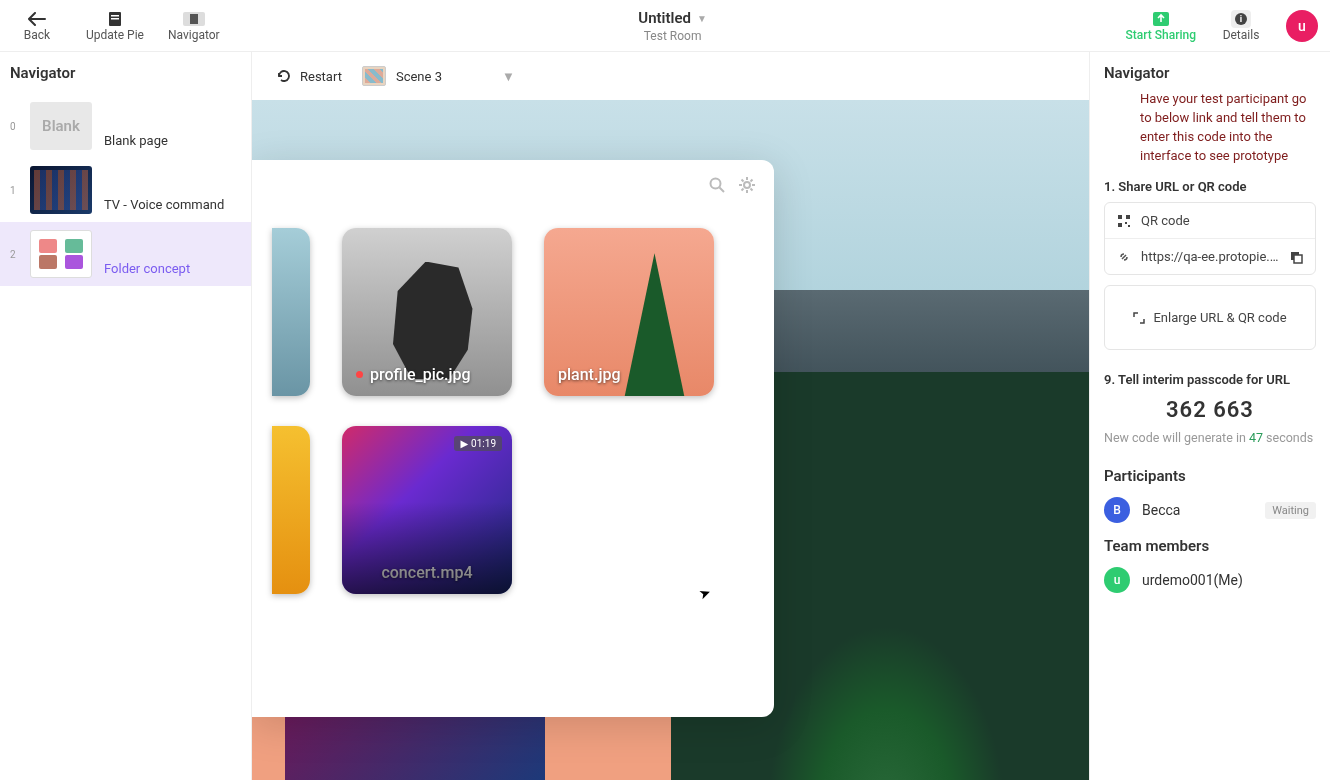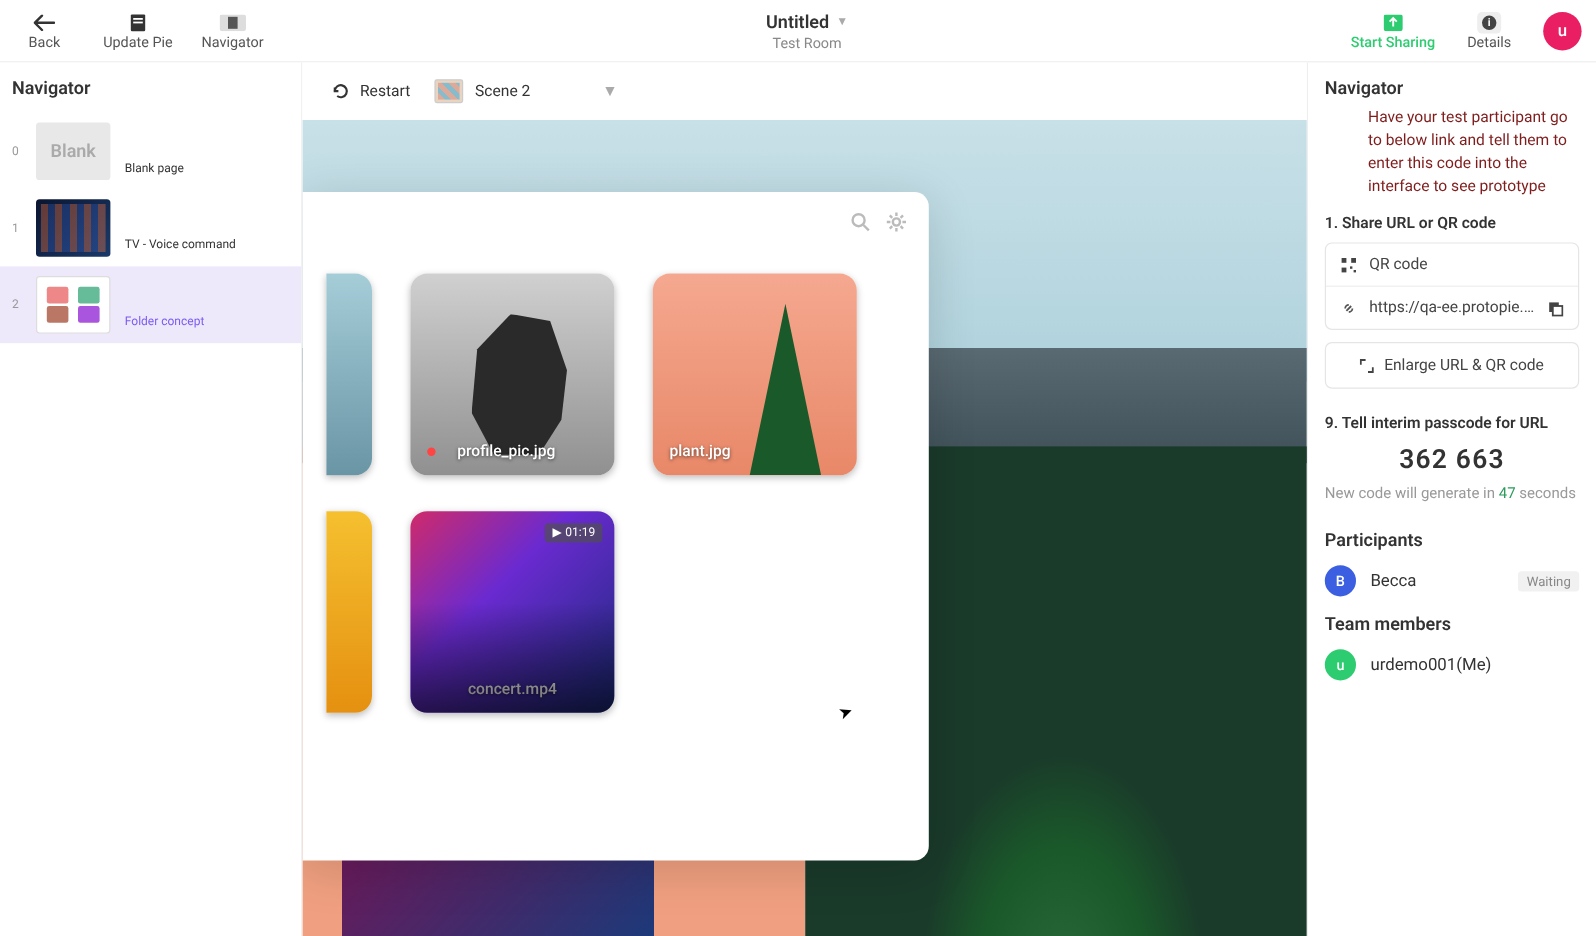--- a/index.html
+++ b/index.html
@@ -22,21 +22,21 @@
 .main { flex: 1; display: flex; overflow: hidden; }
 
 
 .nav-sidebar { width: 252px; border-right: 1px solid #eee; background: #fff; }
 .nav-title { font-size: 15px; font-weight: 600; padding: 12px 10px; color: #333; }
 .nav-item { display: flex; align-items: center; padding: 8px 10px; gap: 12px; cursor: pointer; }
 .nav-item.active { background: #eee8fb; }
 .nav-item.active .nav-label { color: #7b5cf0; font-weight: 400; }
 .nav-idx { font-size: 10px; color: #999; width: 8px; }
 .nav-thumb { width: 62px; height: 48px; border-radius: 3px; background: #ddd; display: flex; align-items: center; justify-content: center; }
-.nav-label { font-size: 10px; color: #333; flex: 1; margin-top: 28px; }
+.nav-label { font-size: 13px; color: #333; flex: 1; margin-top: 28px; }
 .thumb-blank { background: #e8e8e8; color: #aaa; font-size: 15px; font-weight: 600; }
 .thumb-tv { background: linear-gradient(135deg,#0a1530,#1a3a6a); position: relative; overflow: hidden; }
 .thumb-tv::before { content:''; position:absolute; inset:4px; background: repeating-linear-gradient(90deg, rgba(255,120,60,.6) 0 6px, rgba(60,100,200,.5) 6px 12px); opacity:.6; }
 .thumb-folder { background: #fff; border: 1px solid #ddd; position: relative; }
 .thumb-folder::before, .thumb-folder::after { content:''; position:absolute; width:18px; height:14px; border-radius:2px; }
 .thumb-folder::before { left:8px; top:8px; background:#e88; }
 .thumb-folder::after { right:8px; top:8px; background:#6b9; }
 .thumb-folder .sq1, .thumb-folder .sq2 { position:absolute; width:18px; height:14px; border-radius:2px; bottom:8px; }
 .thumb-folder .sq1 { left:8px; background:#b76; }
 .thumb-folder .sq2 { right:8px; background:#a5d; }
@@ -56,21 +56,21 @@
 .bg-split-left { position:absolute; left:0; width:50%; top:40%; bottom:0; background:#f0a080; }
 .bg-split-right { position:absolute; right:0; width:50%; top:40%; bottom:0; background:#1a3a2a; }
 .bg-pine { position:absolute; right:4%; bottom:-40px; width:340px; height:460px; background: radial-gradient(ellipse 50% 60% at 50% 100%, #2a6a3a 0%, #1a5a2a 40%, transparent 70%); clip-path: polygon(50% 0%, 90% 100%, 10% 100%); }
 .bg-concert { position:absolute; left:4%; bottom:-10px; width:260px; height:80px; background: linear-gradient(135deg,#6a1a5a,#1a3a7a); border-radius: 6px 6px 0 0; }
 
 .folder-panel { position:absolute; left:0; top:60px; width:522px; height:557px; background:#fff; border-radius: 0 12px 12px 0; box-shadow: 0 8px 40px rgba(0,0,0,.15); padding: 20px; }
 .folder-icons { position:absolute; top:16px; right:18px; display:flex; gap:12px; color:#bbb; font-size:17px; }
 .folder-grid { display:grid; grid-template-columns: 38px 170px 170px; gap: 30px 32px; margin-top: 48px; }
 .tile { border-radius: 14px; position:relative; overflow:hidden; height:168px; box-shadow: 0 2px 6px rgba(0,0,0,.25); }
 .tile.partial { border-radius: 0 14px 14px 0; }
-.tile .caption { position:absolute; left:14px; right:14px; bottom:12px; color:#fff; font-size:13px; font-weight:500; display:flex; align-items:center; gap:18px; text-shadow:0 1px 3px rgba(0,0,0,.6); }
+.tile .caption { position:absolute; left:14px; right:14px; bottom:12px; color:#fff; font-size:16px; font-weight:500; display:flex; align-items:center; gap:7px; text-shadow:0 1px 3px rgba(0,0,0,.6); }
 .tile .dot { width:7px; height:7px; border-radius:50%; background:#f44; }
 .tile .badge { position:absolute; top:10px; right:10px; background:rgba(80,80,80,.7); color:#fff; font-size:10px; padding:2px 6px; border-radius:3px; display:flex; align-items:center; gap:3px; }
 
 .tile-sky { background: linear-gradient(#a5cdd8,#6a95a5); }
 .tile-profile { background: linear-gradient(#d0d0d0,#909090); position:relative; }
 .tile-profile::before { content:''; position:absolute; left:30%; top:20%; width:55%; height:70%; background:#2a2a2a; clip-path: polygon(35% 0%, 70% 5%, 85% 40%, 80% 75%, 60% 100%, 20% 100%, 0% 70%, 5% 25%); }
 .tile-plant { background: linear-gradient(#f5a890,#e88868); }
 .tile-plant::after { content:''; position:absolute; left:40%; bottom:0; width:50%; height:85%; background:#1a5a2a; clip-path: polygon(15% 100%, 50% 0%, 85% 100%); }
 .tile-yellow { background: linear-gradient(#f5c030,#e59010); }
 .tile-arch { background: linear-gradient(135deg,#8a5838,#b58560 40%, #d8d0c8 70%); }
@@ -82,21 +82,21 @@
 
 
 .right-sidebar { width: 240px; padding: 12px 14px; overflow-y: auto; font-size: 13px; color: #333; }
 .rs-title { font-size: 15px; font-weight: 600; margin-bottom: 8px; }
 .rs-desc { font-size: 13px; color: #7f1d1d; line-height: 1.45; margin-bottom: 14px; margin-left: 36px; }
 .rs-sub { font-size: 13px; font-weight: 600; margin-bottom: 8px; }
 .share-box { border: 1px solid #e5e5e5; border-radius: 6px; margin-bottom: 10px; }
 .share-row { display: flex; align-items: center; padding: 10px 12px; gap: 10px; font-size: 13px; color: #444; }
 .share-row + .share-row { border-top: 1px solid #eee; }
 .share-row .url { flex: 1; overflow: hidden; text-overflow: ellipsis; white-space: nowrap; }
-.enlarge-btn { width: 100%; border: 1px solid #e5e5e5; background: #fff; padding: 11px; border-radius: 6px; font-size: 13px; color: #444; display: flex; align-items: center; justify-content: center; gap: 8px; cursor: pointer; margin-bottom: 22px; }
+.enlarge-btn { width: 100%; border: 1px solid #e5e5e5; background: #fff; padding: 24px; border-radius: 6px; font-size: 13px; color: #444; display: flex; align-items: center; justify-content: center; gap: 8px; cursor: pointer; margin-bottom: 22px; }
 .passcode-num { font-size: 22px; font-weight: 600; text-align: center; margin: 10px 0 8px; letter-spacing: 1px; }
 .countdown { font-size: 12.5px; color: #999; margin-bottom: 22px; }
 .countdown .sec { color: #2b9c5b; }
 .section-h { font-size: 15px; font-weight: 600; margin: 8px 0 12px; }
 .member-row { display: flex; align-items: center; gap: 12px; margin-bottom: 14px; }
 .member-avatar { width: 26px; height: 26px; border-radius: 50%; display:flex; align-items:center; justify-content:center; color:#fff; font-size:12px; font-weight:500; }
 .member-name { flex: 1; font-size: 14px; color:#333; }
 .waiting-badge { font-size: 11px; color: #888; background:#f1f1f1; padding: 2px 7px; border-radius: 3px; }
 svg { display:block; }
 </style>
@@ -193,21 +193,21 @@
         <span>
           <svg width="16" height="16" viewBox="0 0 16 16">
               <path d="M3 8 A5 5 0 1 1 5 12" stroke="#333" stroke-width="1.8" fill="none"></path>
               <path d="M3 5 L3 8 L6 8" stroke="#333" stroke-width="1.8" fill="none"></path>
             </svg>
         </span>
         <span>Restart</span>
       </div>
       <div class="scene-sel">
         <div class="scene-thumb"></div>
-        <span>Scene 2</span>
+        <span>Scene 3</span>
         <span class="scene-drop">▼</span>
       </div>
     </div>
     <div class="canvas-viewport">
       <div class="bg-sky"></div>
       <div class="bg-coast"></div>
       <div class="bg-split-left"></div>
       <div class="bg-split-right"></div>
       <div class="bg-pine"></div>
       <div class="bg-concert"></div>

